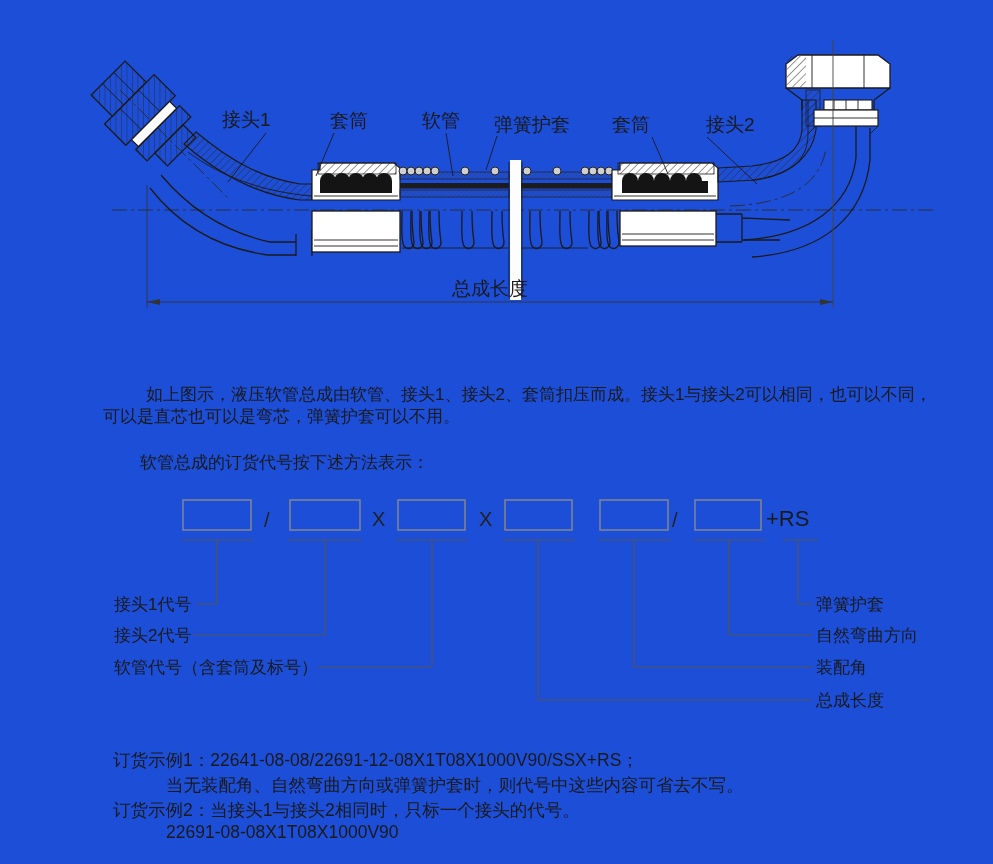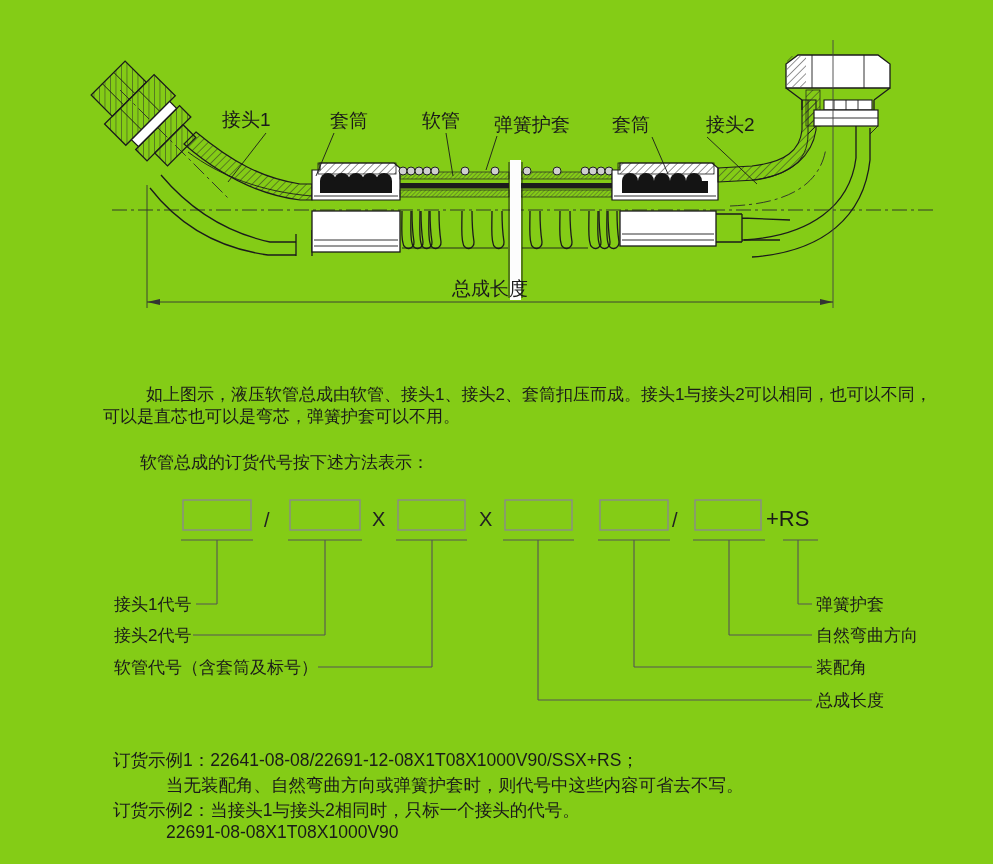--- a/index.html
+++ b/index.html
@@ -1,16 +1,16 @@
 <!DOCTYPE html>
 <html><head>
 <meta charset="utf-8">
 <style>
   html,body{margin:0;padding:0;background:#fdfdfd;}
-  .page{position:relative;width:993px;height:864px;background:#84cc16;overflow:hidden;
+  .page{position:relative;width:993px;height:864px;background:#1d4ed8;overflow:hidden;
         font-family:"Liberation Sans", sans-serif;}
   svg text{font-family:"Liberation Sans", sans-serif;fill:#1a1a1a;}
   .ln   {stroke:#1b1b1b;stroke-width:1.3;fill:none;}
   .thin {stroke:#1b1b1b;stroke-width:0.9;fill:none;}
   .cl   {stroke:#2a2a2a;stroke-width:0.9;fill:none;stroke-dasharray:15 4 3 4;}
   .dimln{stroke:#333;stroke-width:0.9;fill:none;}
   .box  {stroke:#8a8a8a;stroke-width:1.4;fill:none;}
   .conn {stroke:#555;stroke-width:1.1;fill:none;}
   .lbl  {font-size:19px;}
   .sep  {font-size:20px;fill:#222;}

